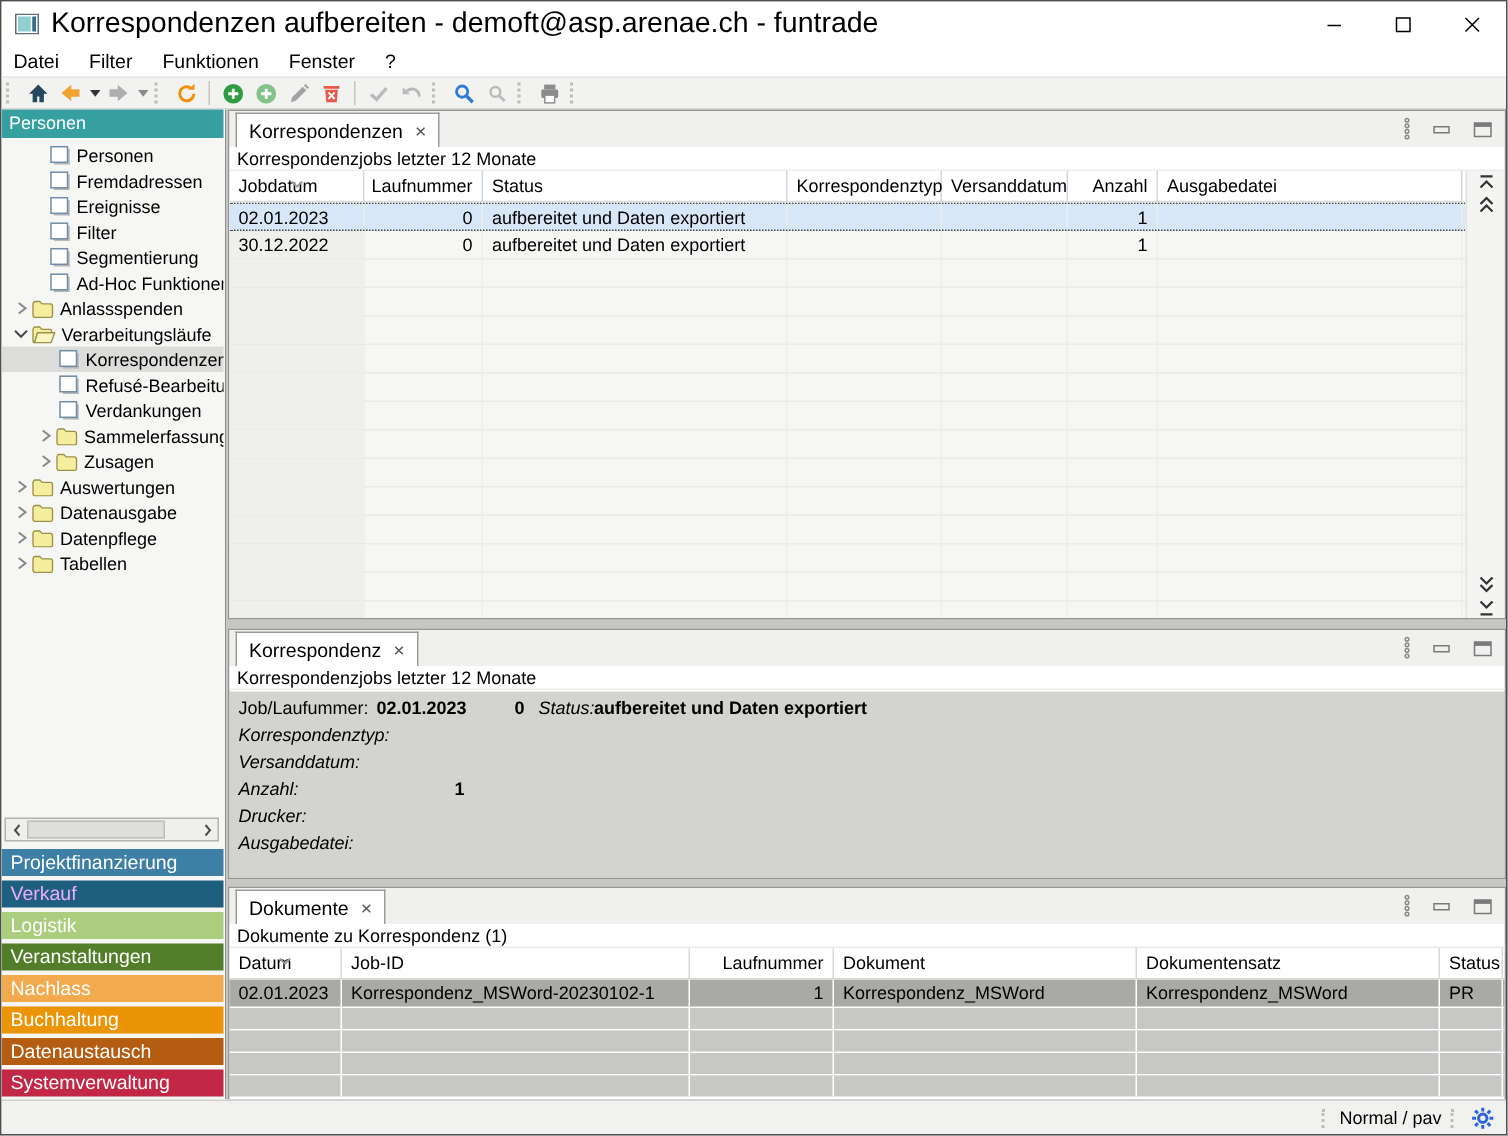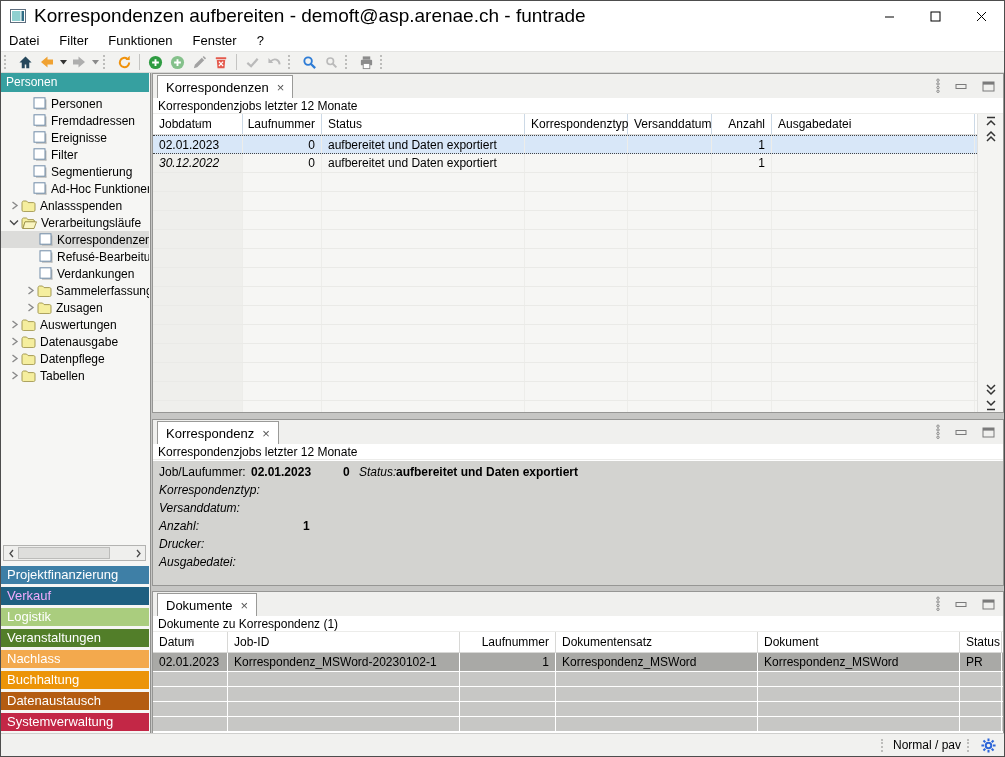--- a/index.html
+++ b/index.html
@@ -494,21 +494,21 @@
           <div class="t1row sel">
             <div class="c c0" style="width: 90px;">02.01.2023</div>
             <div class="c r" style="width: 79px;">0</div>
             <div class="c" style="width: 203px;">aufbereitet und Daten exportiert</div>
             <div class="c" style="width: 103px;"></div>
             <div class="c" style="width: 84px;"></div>
             <div class="c r" style="width: 60px;">1</div>
             <div class="c" style="width: 203px;"></div>
           </div>
           <div class="t1row">
-            <div class="c c0" style="width: 90px; font-style: italic;">30.12.2022</div>
+            <div class="c c0" style="width: 90px;">30.12.2022</div>
             <div class="c r" style="width: 79px;">0</div>
             <div class="c" style="width: 203px;">aufbereitet und Daten exportiert</div>
             <div class="c" style="width: 103px;"></div>
             <div class="c" style="width: 84px;"></div>
             <div class="c r" style="width: 60px;">1</div>
             <div class="c" style="width: 203px;"></div>
           </div>
           <div class="t1row">
             <div class="c c0" style="width: 90px;"></div>
             <div class="c r" style="width: 79px;"></div>
@@ -726,24 +726,24 @@
               </svg></span>
             <span>Datum</span>
           </div>
           <div class="hc" style="width: 232px; text-align: right;">
             <span>Job-ID</span>
           </div>
           <div class="hc r" style="width: 96px;">
             <span>Laufnummer</span>
           </div>
           <div class="hc" style="width: 202px;">
+            <span>Dokument</span>
+          </div>
+          <div class="hc" style="width: 202px;">
             <span>Dokumentensatz</span>
-          </div>
-          <div class="hc" style="width: 202px;">
-            <span>Dokument</span>
           </div>
           <div class="hc" style="width: 42px;">
             <span>Status</span>
           </div>
         </div>
       <div class="t3body" id="t3body">
           <div class="t3row sel">
             <div class="c" style="width: 75px;">02.01.2023</div>
             <div class="c" style="width: 232px;">Korrespondenz_MSWord-20230102-1</div>
             <div class="c r" style="width: 96px;">1</div>

